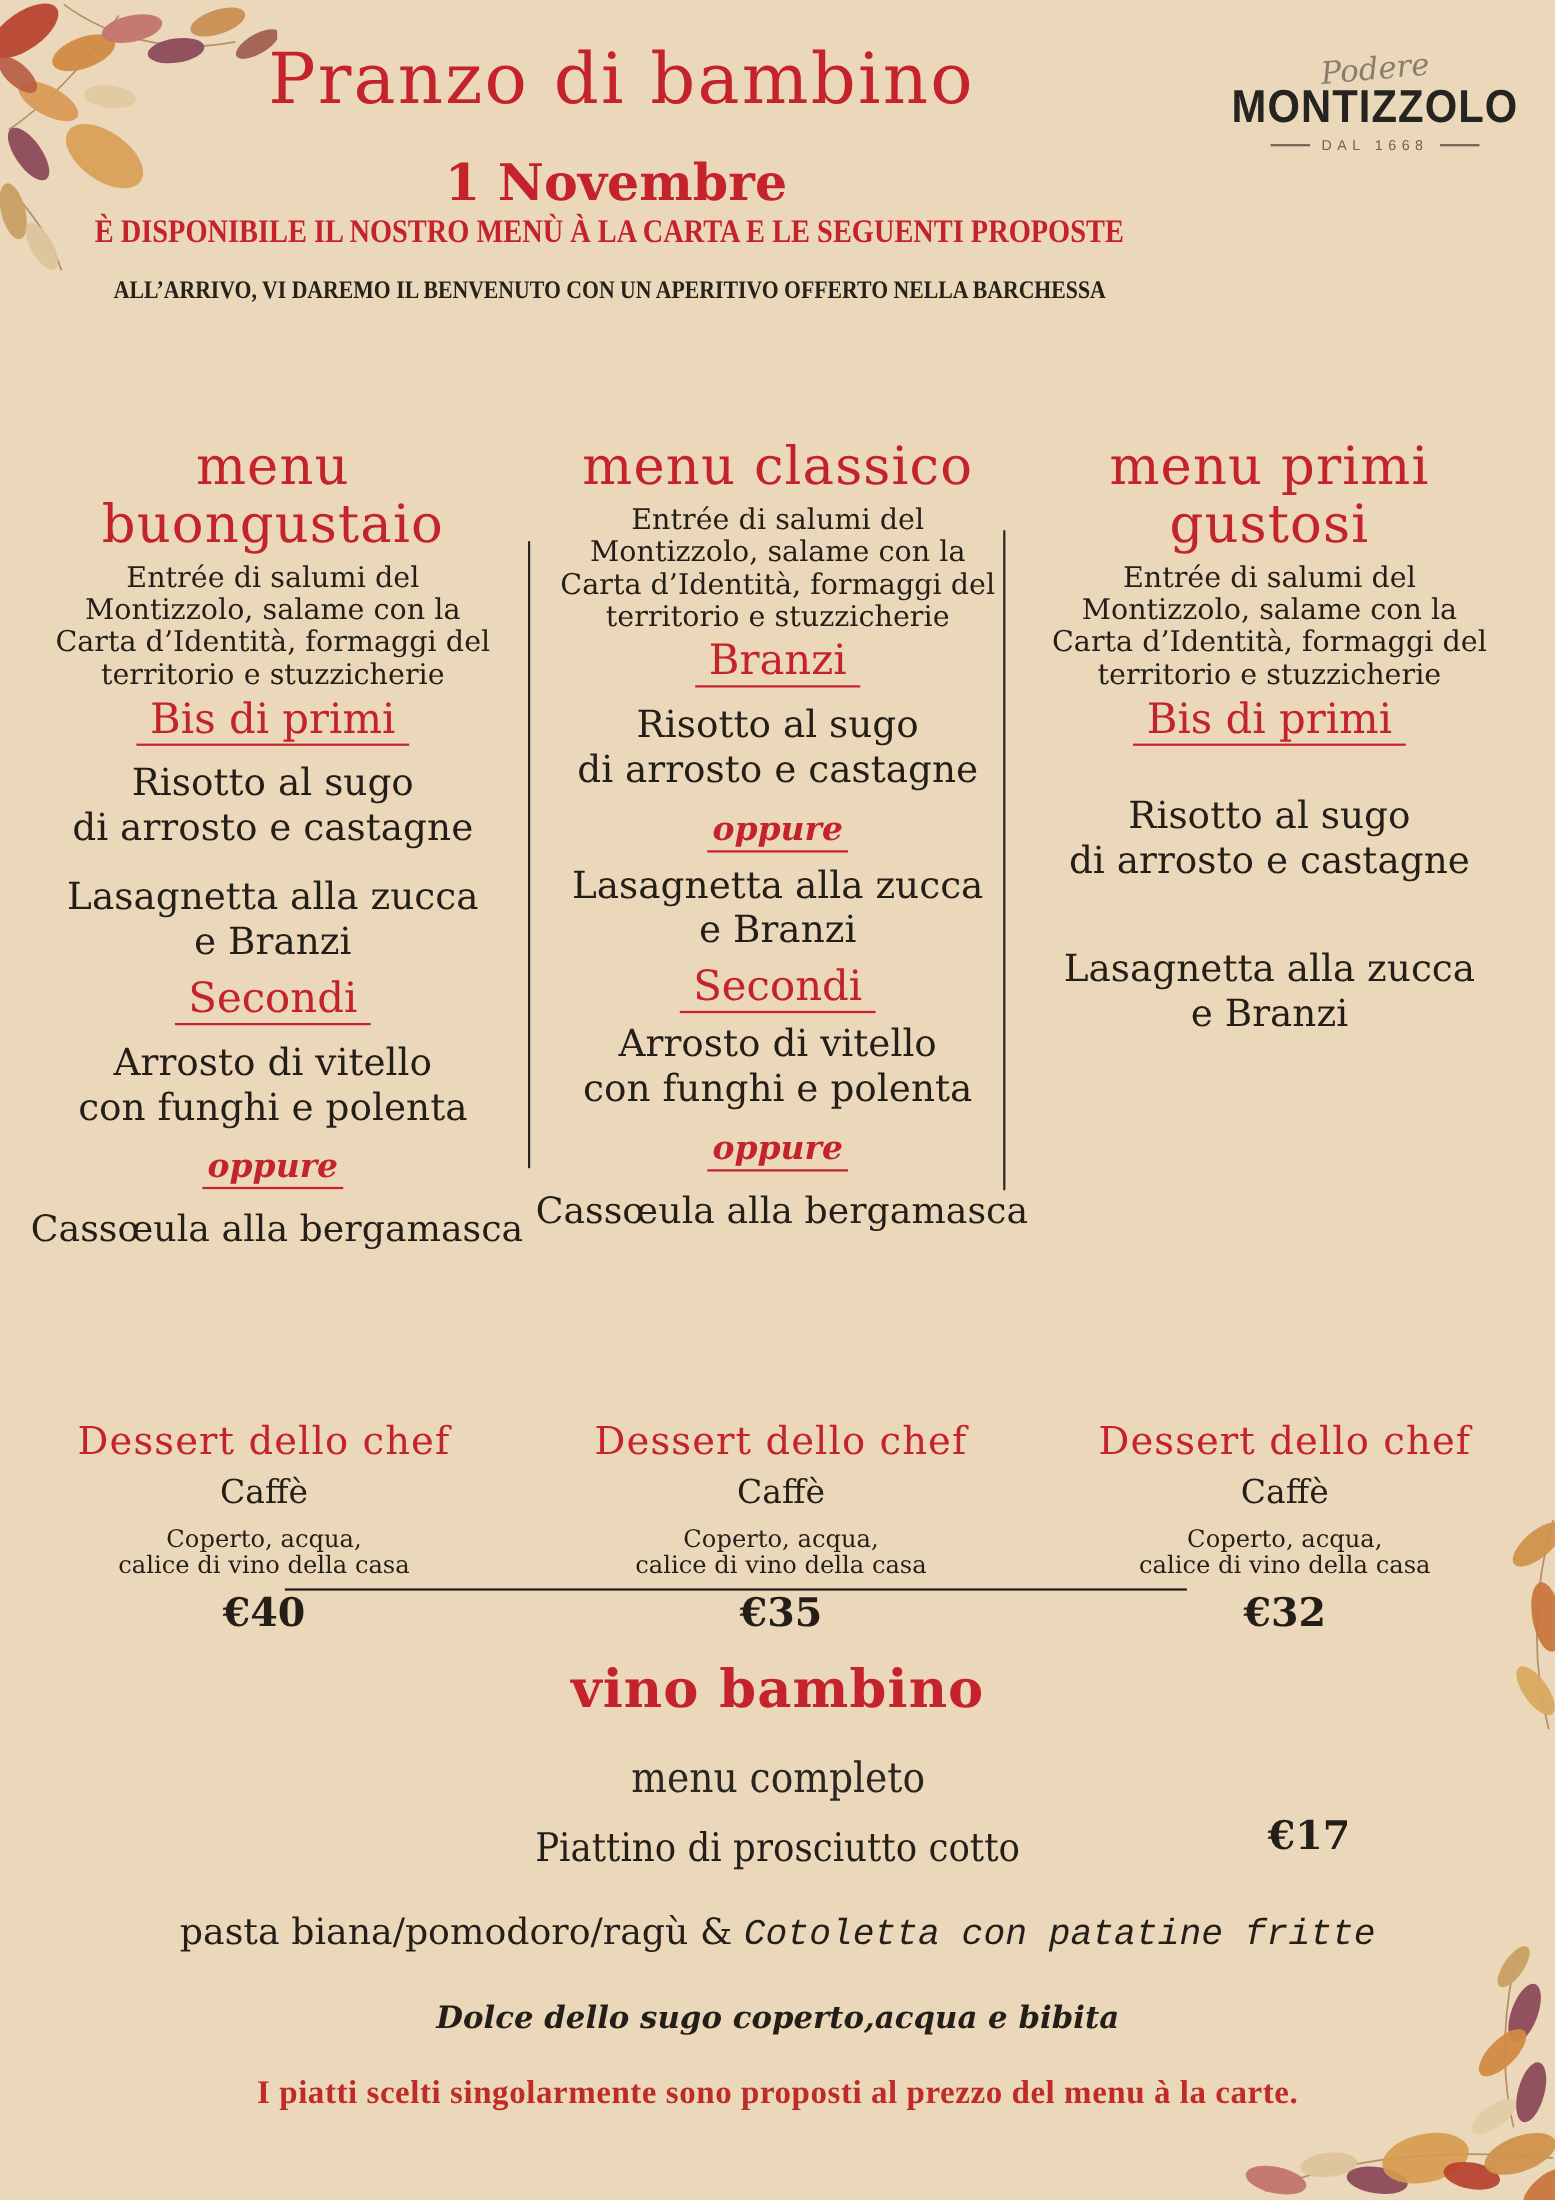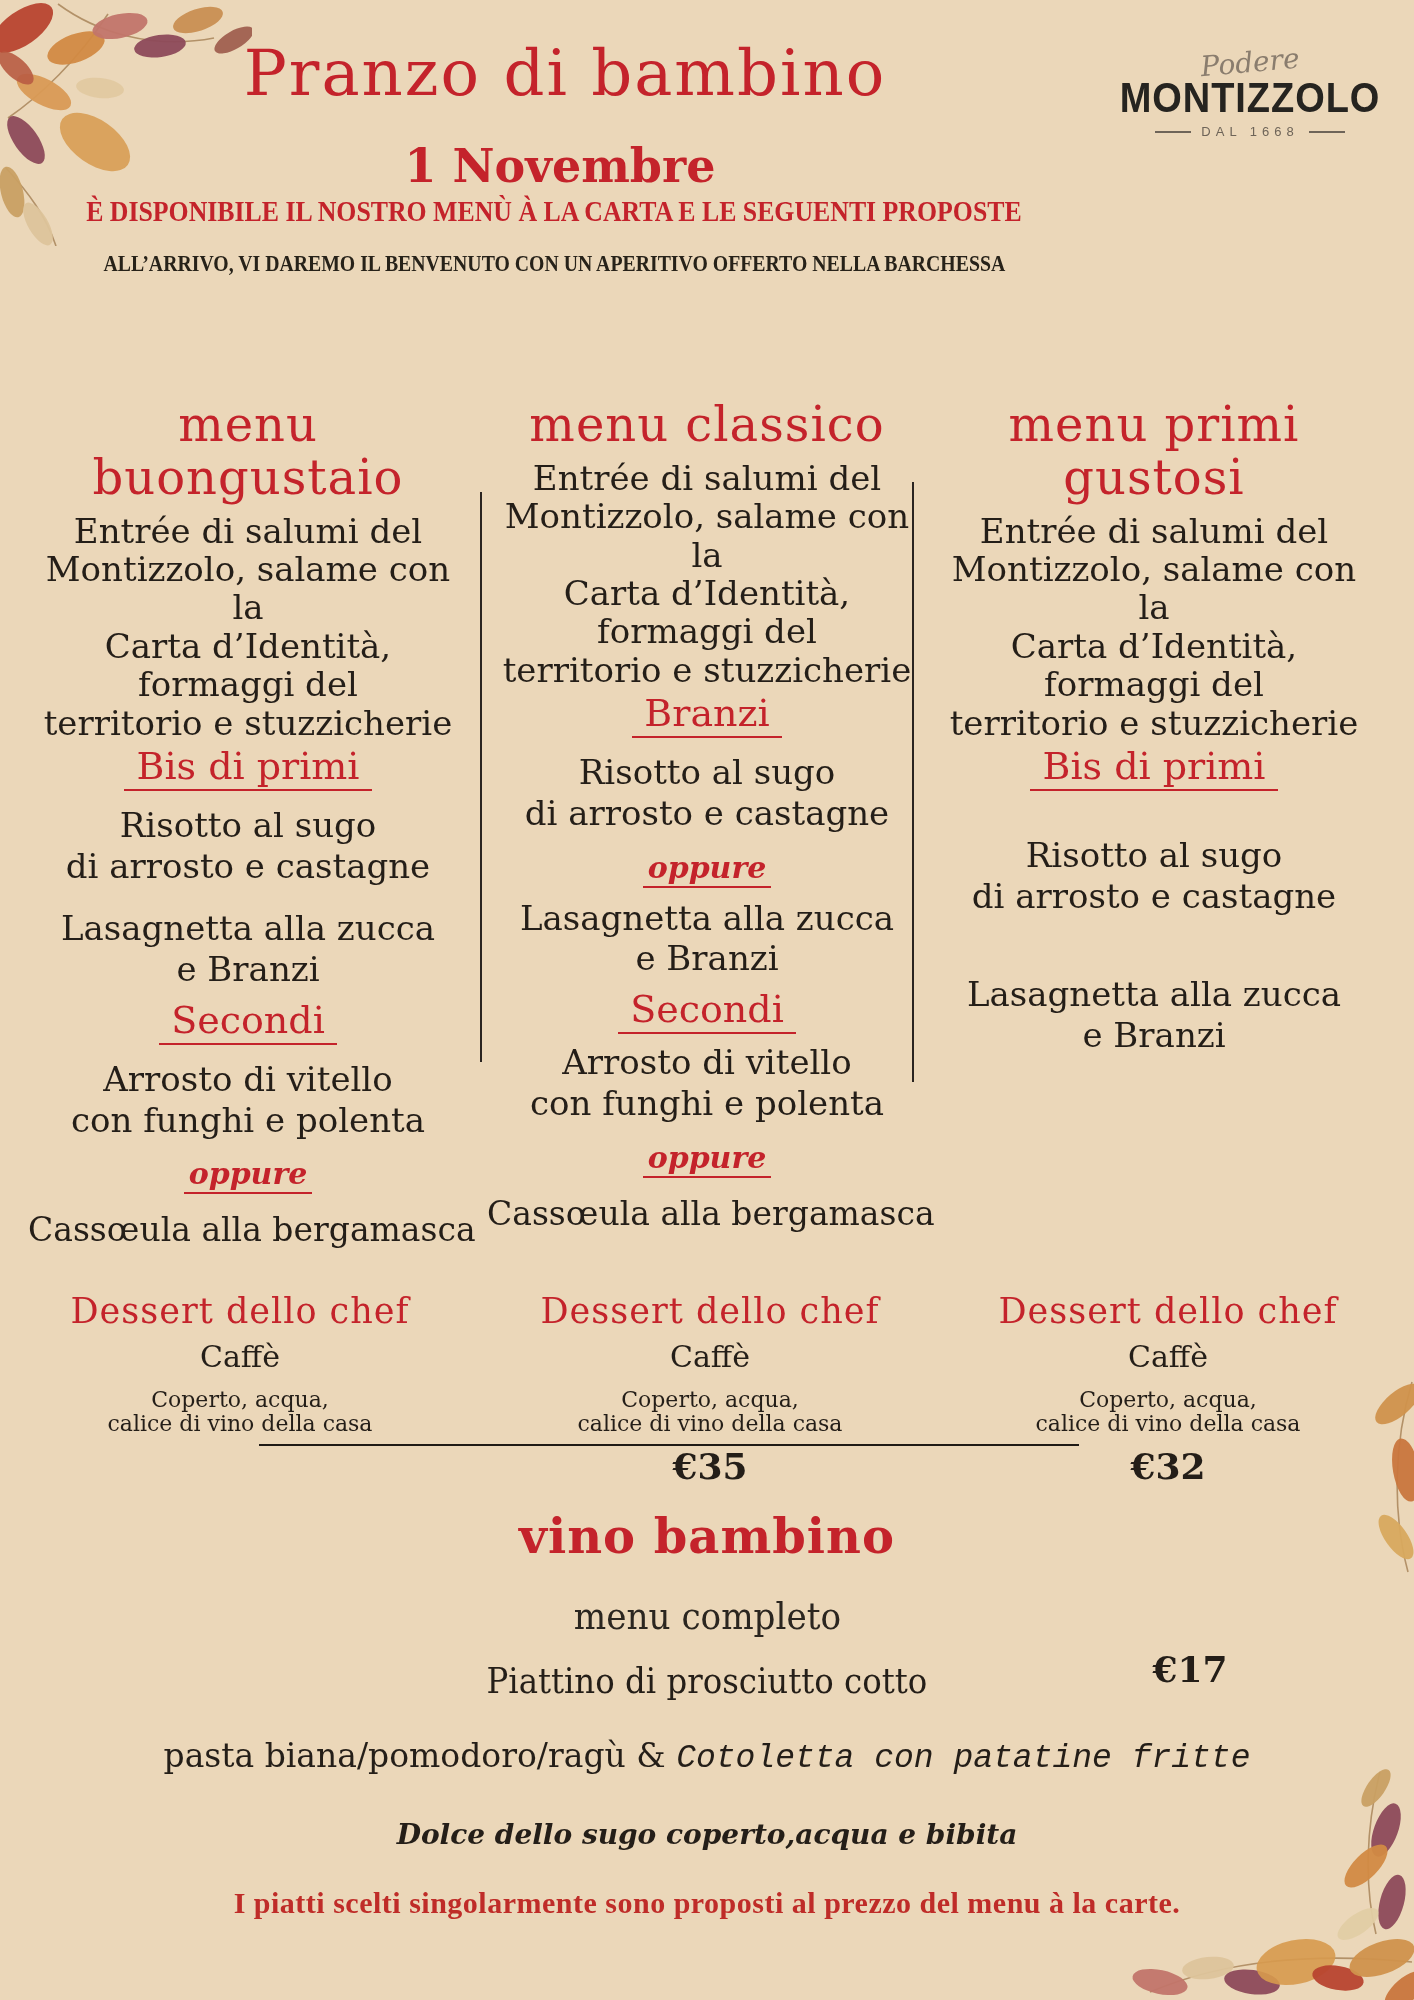--- a/index.html
+++ b/index.html
@@ -54,21 +54,21 @@
   }
   .notice-red .cond{font-size:30px;}
   .notice-black .cond{font-size:23px;}
 
   .col{position:absolute;top:398px;width:440px;text-align:center;}
   .col1{left:28px}.col2{left:487px}.col3{left:934px}
   .menu-name{
     font-size:48px;font-weight:400;color:var(--red);line-height:1.1;
     margin-bottom:8px;letter-spacing:1px;
   }
-  .entree{font-size:34px;line-height:1.13;margin-bottom:4px;}
+  .entree{font-size:26px;line-height:1.13;margin-bottom:4px;}
   .sec{margin:2px 0 6px;}
   .sec-label{
     display:inline-block;font-size:38px;color:var(--red);line-height:1.1;
     border-bottom:2.5px solid var(--red);padding:0 12px 1px;
   }
   .dish{font-size:34px;line-height:1.2;margin-top:14px;}
   .ml{white-space:pre-line;}
   .nowrap{white-space:nowrap;}
   .mt22{margin-top:22px}.mt10{margin-top:10px}.mt16{margin-top:16px}
   .mt44{margin-top:44px}.mt58{margin-top:58px}
@@ -252,20 +252,21 @@
   </section>
 
   <div class="vline vline1"></div>
   <div class="vline vline2"></div>
 
   <section class="dessert d1">
     <div class="dessert-title">Dessert dello chef</div>
     <div class="dessert-caffe">Caffè</div>
     <div class="dessert-inc ml">Coperto, acqua,
 calice di vino della casa</div>
+    <div class="dessert-price">€40</div>
   </section>
   <section class="dessert d2">
     <div class="dessert-title">Dessert dello chef</div>
     <div class="dessert-caffe">Caffè</div>
     <div class="dessert-inc ml">Coperto, acqua,
 calice di  vino della casa</div>
     <div class="dessert-price">€35</div>
   </section>
   <section class="dessert d3">
     <div class="dessert-title">Dessert dello chef</div>

